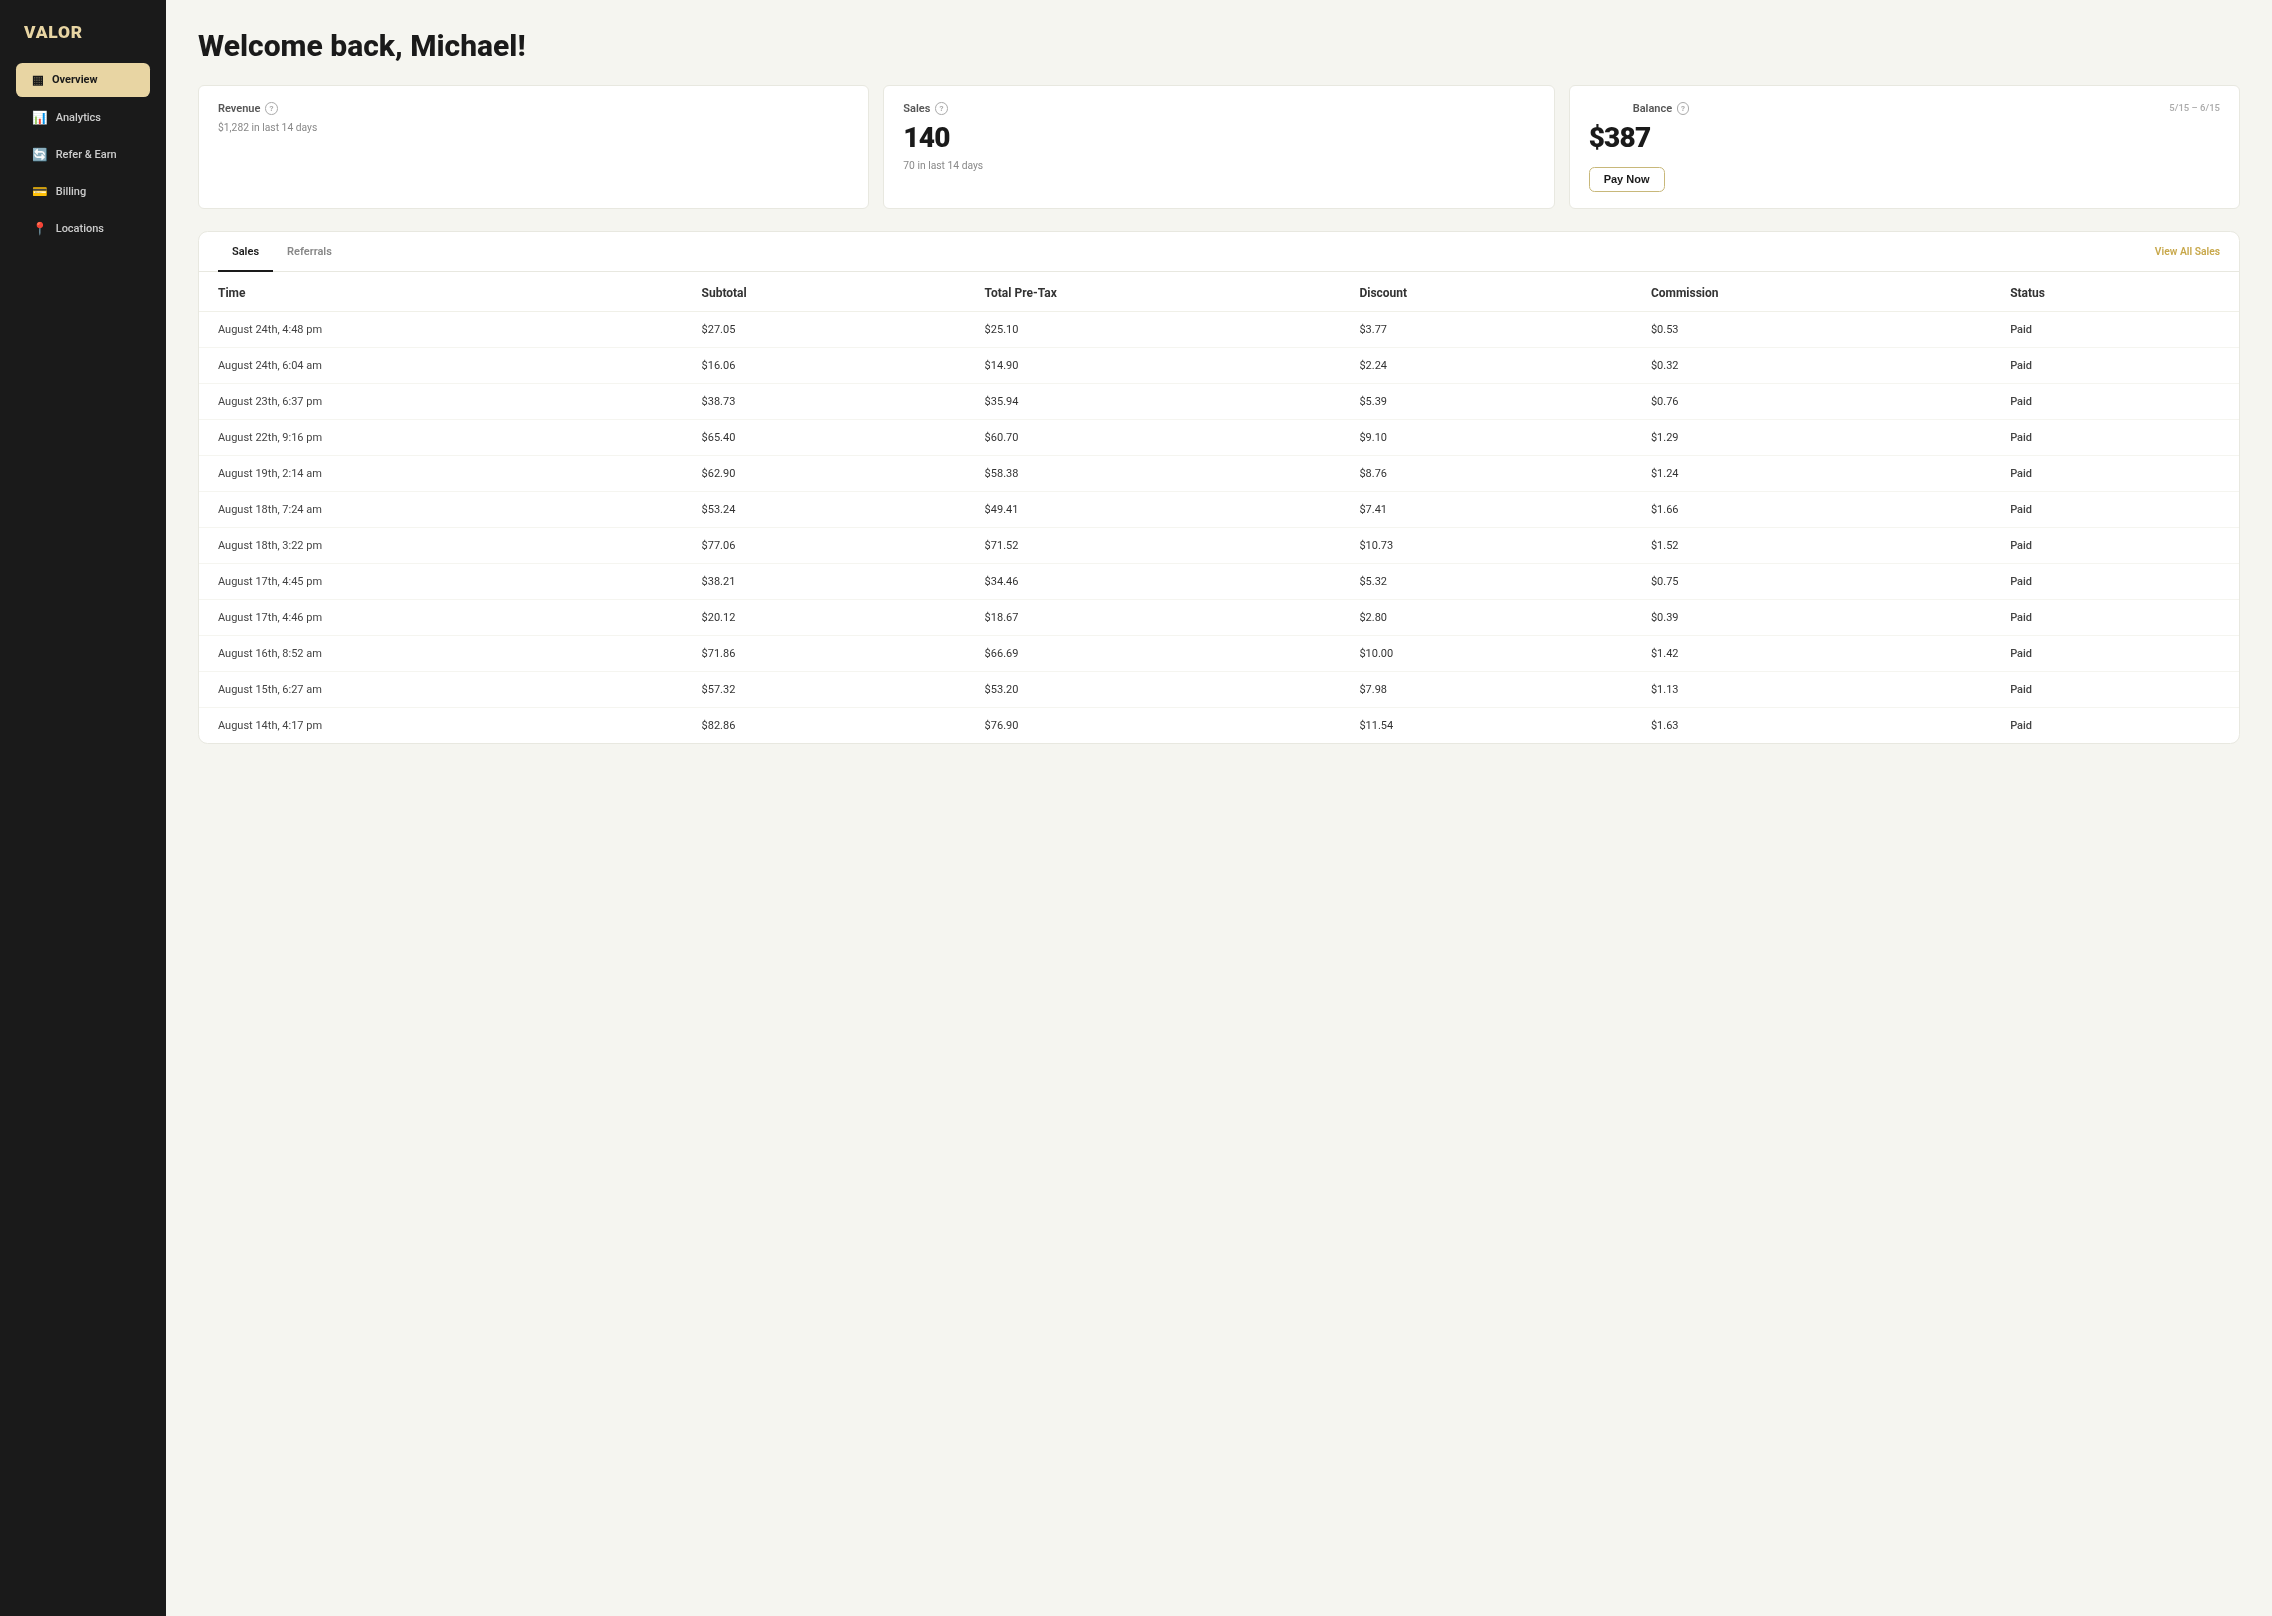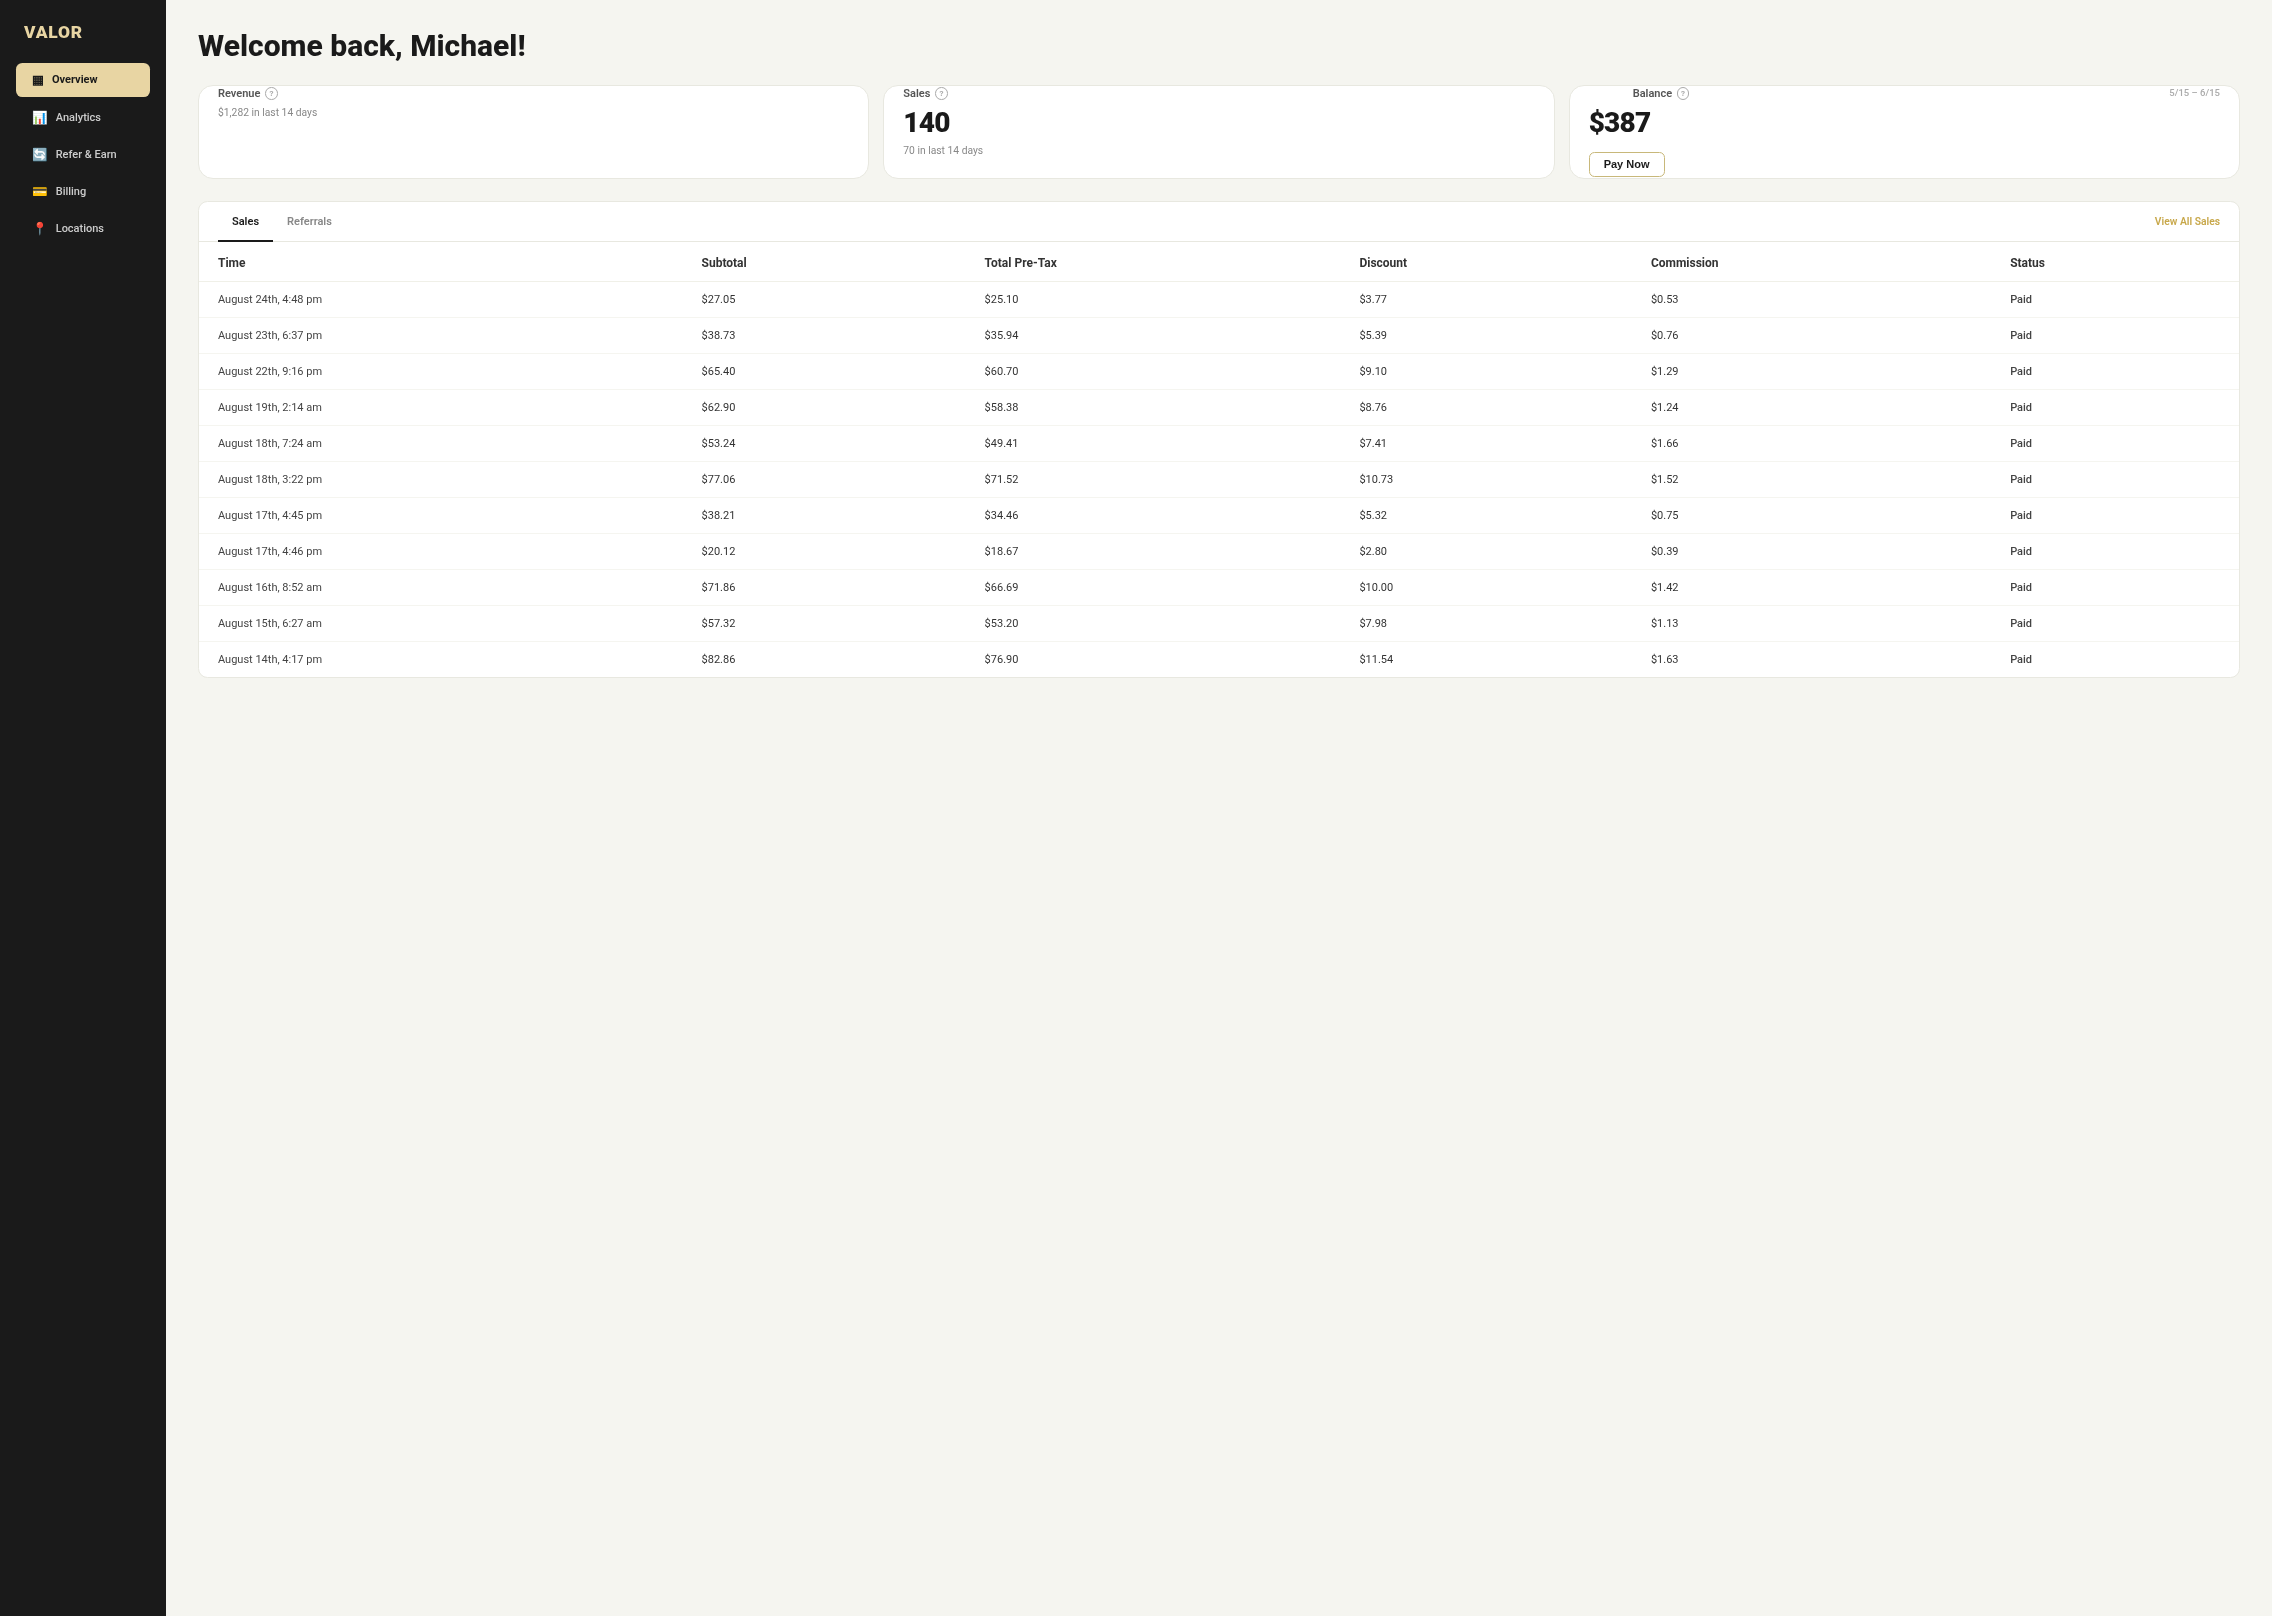--- a/index.html
+++ b/index.html
@@ -61,22 +61,22 @@
 
     
     .cards-row {
       display: grid;
       grid-template-columns: 1fr 1fr 1fr;
       gap: 14px;
       margin-bottom: 22px;
     }
     .card {
       background: #fff;
-      border-radius: 15px;
-      padding: 1px 19px;
+      border-radius: 6px;
+      padding: 16px 19px;
       border: 0.8px solid #e8e8e0;
     }
     .card-label {
       font-size: 11px;
       font-weight: 600;
       color: #555;
       display: flex;
       align-items: center;
       gap: 4.7px;
       margin-bottom: 6.3px;
@@ -283,20 +283,28 @@
       <tbody id="table-body">
       <tr>
             <td>August 24th, 4:48 pm</td>
             <td>$27.05</td>
             <td>$25.10</td>
             <td>$3.77</td>
             <td>$0.53</td>
             <td class="status-paid">Paid</td>
           </tr>
           <tr>
+            <td>August 24th, 6:04 am</td>
+            <td>$16.06</td>
+            <td>$14.90</td>
+            <td>$2.24</td>
+            <td>$0.32</td>
+            <td class="status-paid">Paid</td>
+          </tr>
+          <tr>
             <td>August 23th, 6:37 pm</td>
             <td>$38.73</td>
             <td>$35.94</td>
             <td>$5.39</td>
             <td>$0.76</td>
             <td class="status-paid">Paid</td>
           </tr>
           <tr>
             <td>August 22th, 9:16 pm</td>
             <td>$65.40</td>

